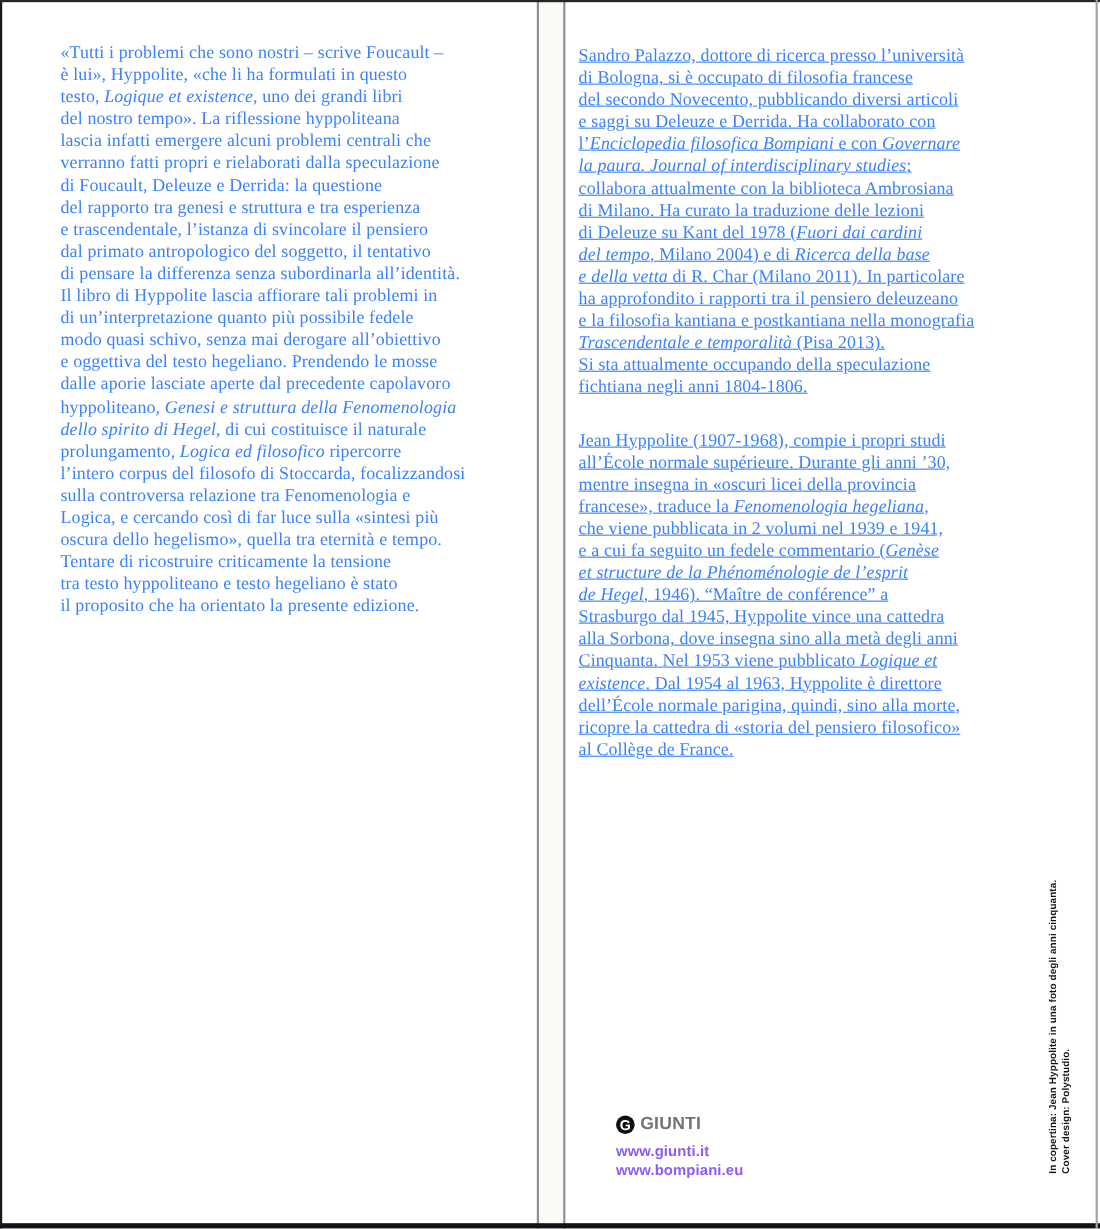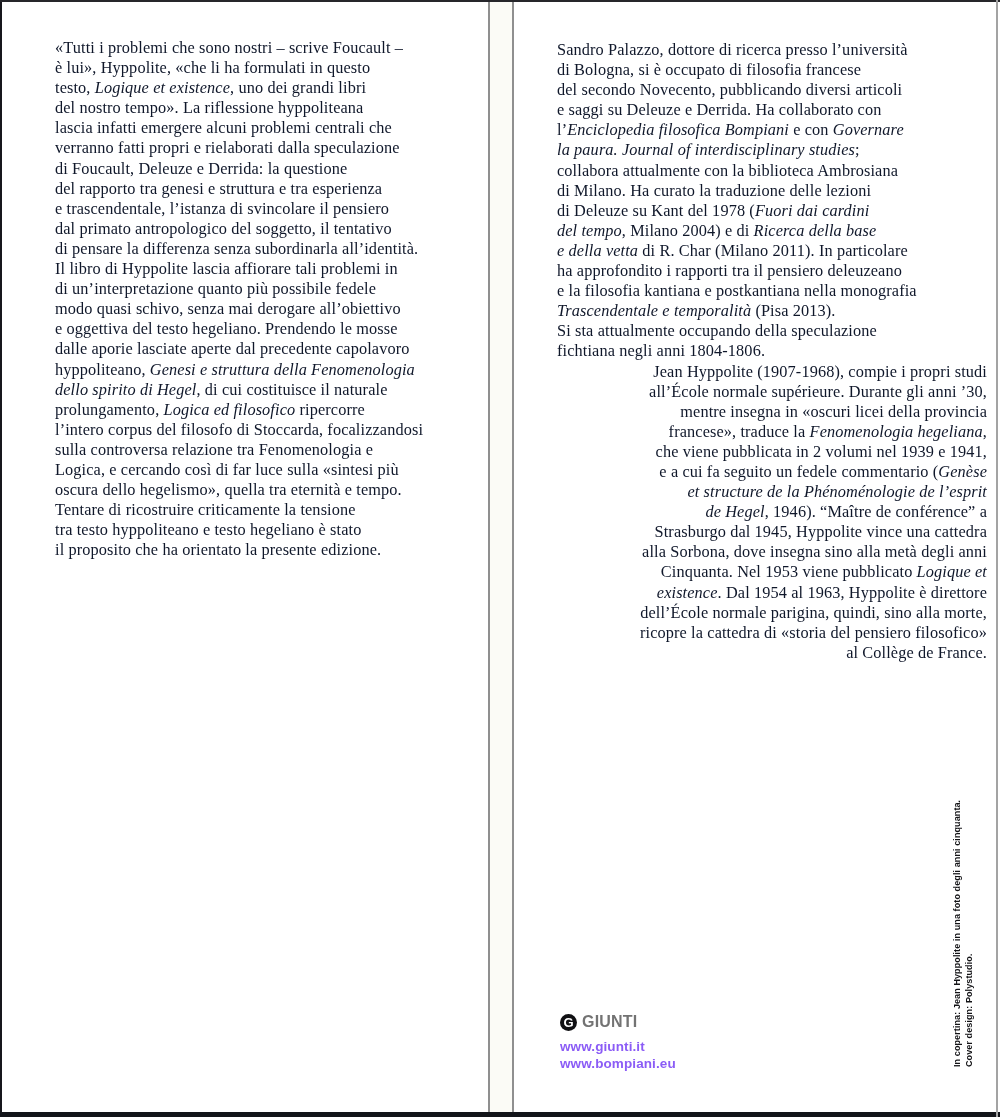--- a/index.html
+++ b/index.html
@@ -17,29 +17,29 @@
   .edge-right{position:absolute;left:996px;top:0;width:2px;height:100%;background:#a3a3a3;}
   
   .gutter{
     position:absolute;left:488px;top:0;width:22px;height:100%;
     background:#fbfbf6;
     border-left:2px solid #8f8f8f;border-right:2px solid #8f8f8f;
   }
   
   .flap-text{
     position:absolute;
-    color:#0f172a;
+    color:#3b82f6;
     font-size:16.3px;
     line-height:20.1px;
     letter-spacing:0.12px;
   }
   .flap-text .tline{white-space:nowrap;}
   .left-text{left:55px;top:38px;width:420px;}
-  .right-text{left:557px;top:40px;width:430px;}
-  .para2{text-align:right;}
+  .right-text{left:526px;top:40px;width:430px;text-decoration:underline;}
+  .para2{margin-top:28px;}
   
   .publisher{
     position:absolute;left:560px;top:1013px;
     display:flex;align-items:center;gap:5px;
     font-family:"Liberation Sans", sans-serif;
   }
   .logo-mark{
     width:17px;height:17px;border-radius:50%;
     background:#101013;color:#ffffff;
     display:inline-flex;align-items:center;justify-content:center;

